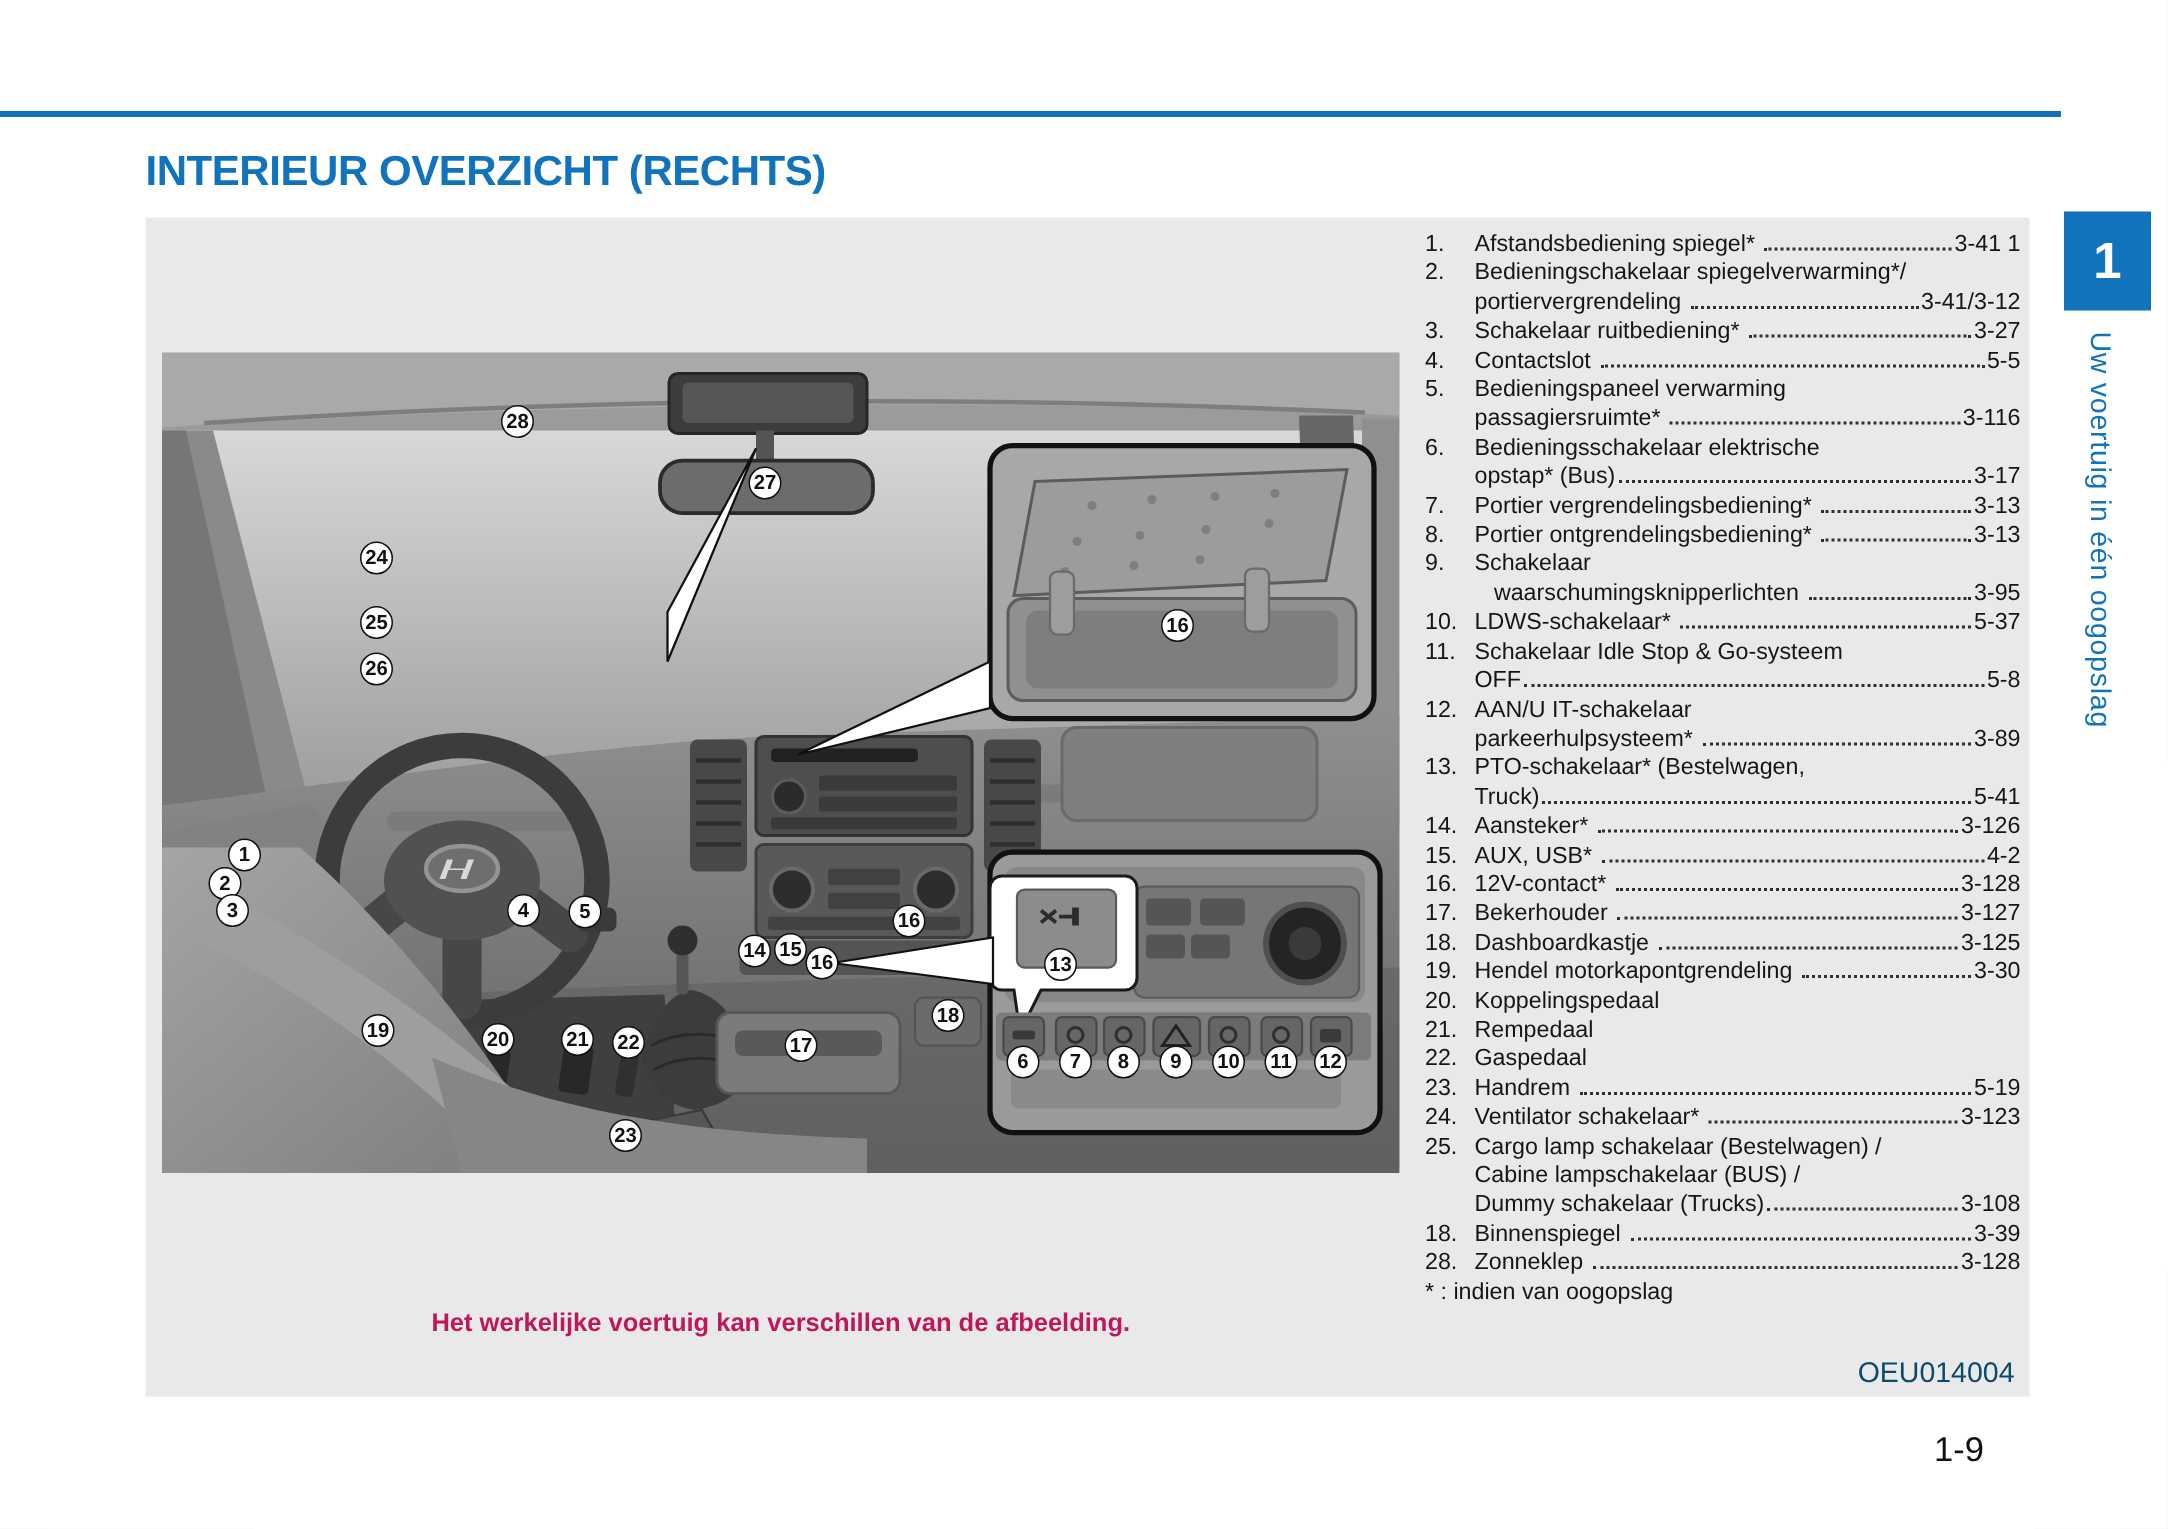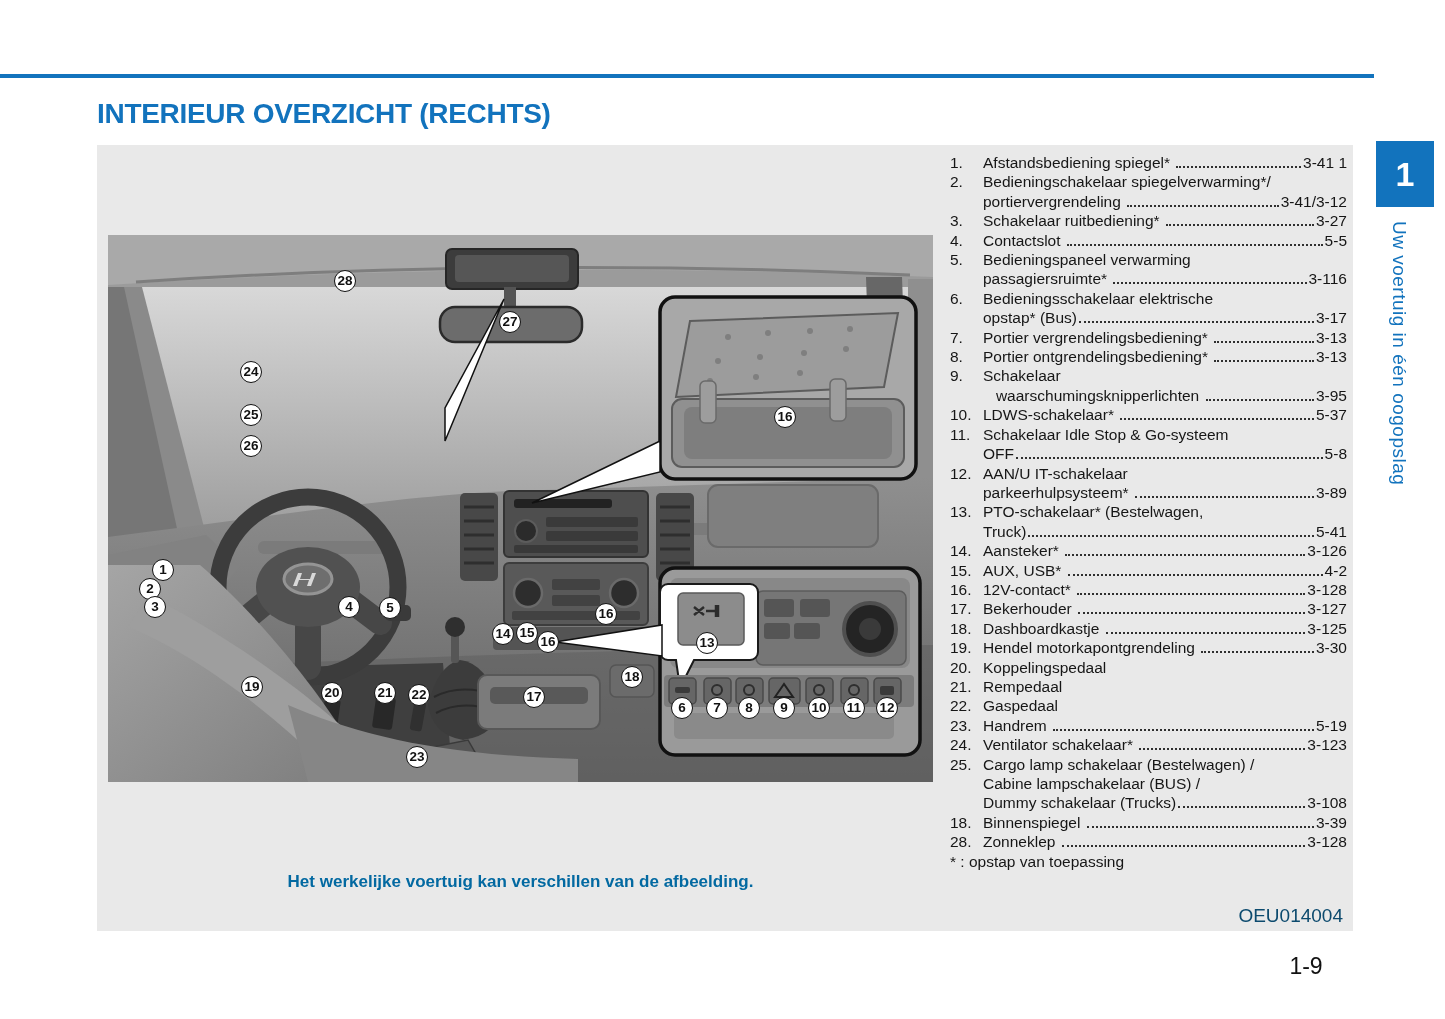--- a/index.html
+++ b/index.html
@@ -8,21 +8,21 @@
   .topline{position:absolute;left:0;top:74px;width:1374px;height:4px;background:#1273bd;}
   .title{position:absolute;left:97px;top:98px;font-size:28px;font-weight:bold;color:#1273bd;letter-spacing:-0.3px;}
   .content{position:absolute;left:97px;top:145px;width:1256px;height:786px;background:#e9e9e9;}
   .figure{position:absolute;left:11px;top:90px;width:825px;height:547px;}
   .figure svg{position:absolute;left:0;top:0;}
   .callout-layer{position:absolute;left:0;top:0;width:952px;height:547px;}
   .callout{position:absolute;width:22px;height:22px;border-radius:50%;background:#fff;
            border:1.6px solid #111;box-sizing:border-box;color:#111;font-weight:bold;font-size:13.5px;
            display:flex;align-items:center;justify-content:center;line-height:1;}
   .caption{position:absolute;left:11px;top:727px;width:825px;text-align:center;
-           font-weight:bold;font-size:17px;color:#0369a1;}
+           font-weight:bold;font-size:17px;color:#be185d;}
   .parts{position:absolute;left:853px;top:8px;width:397px;font-size:15.5px;line-height:19.4px;color:#161616;}
   .item{display:flex;}
   .num{flex:0 0 33px;width:33px;}
   .body{flex:1;min-width:0;}
   .line{white-space:pre-wrap;}
   .last{display:flex;align-items:baseline;}
   .ltext{white-space:pre;}
   .leader{flex:1;min-width:6px;border-bottom:2px dotted #2f2f2f;margin:0 2px 3px 2px;}
   .ref{white-space:pre;}
   .footnote{margin-top:1px;}
@@ -425,21 +425,21 @@
           <div class="body">
             <div class="line last"><span class="ltext">Binnenspiegel </span><span class="leader"></span><span class="ref">3-39</span></div>
           </div>
         </div>
         <div class="item">
           <span class="num">28.</span>
           <div class="body">
             <div class="line last"><span class="ltext">Zonneklep </span><span class="leader"></span><span class="ref">3-128</span></div>
           </div>
         </div>
-        <div class="line">* : opstap van toepassing</div>
+        <div class="line">* : indien van oogopslag</div>
       </div>
     <div class="parts footnote" style="top:auto;"></div>
 
     <div class="imgcode">OEU014004</div>
   </div>
 
   <div class="chapter-tab">1</div>
   <div class="vert-label">Uw voertuig in één oogopslag</div>
   <div class="pagenum">1-9</div>
 

